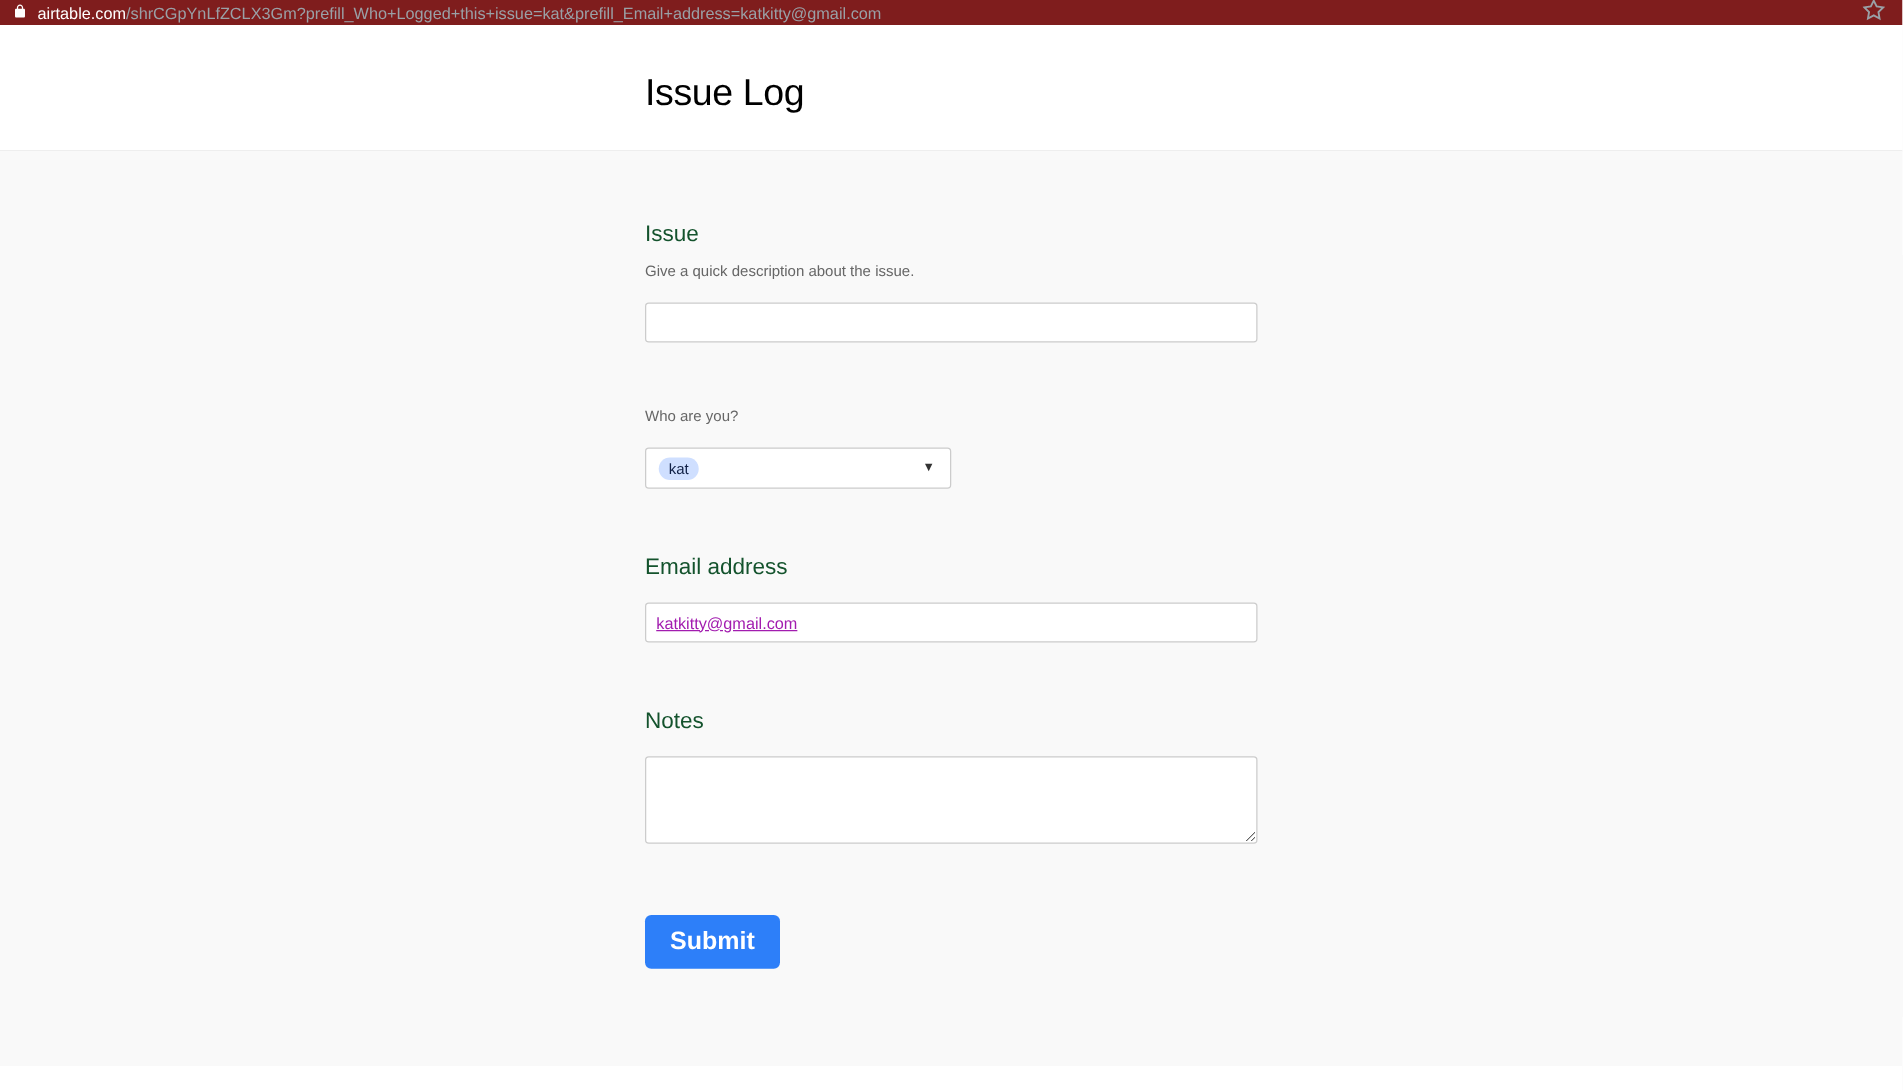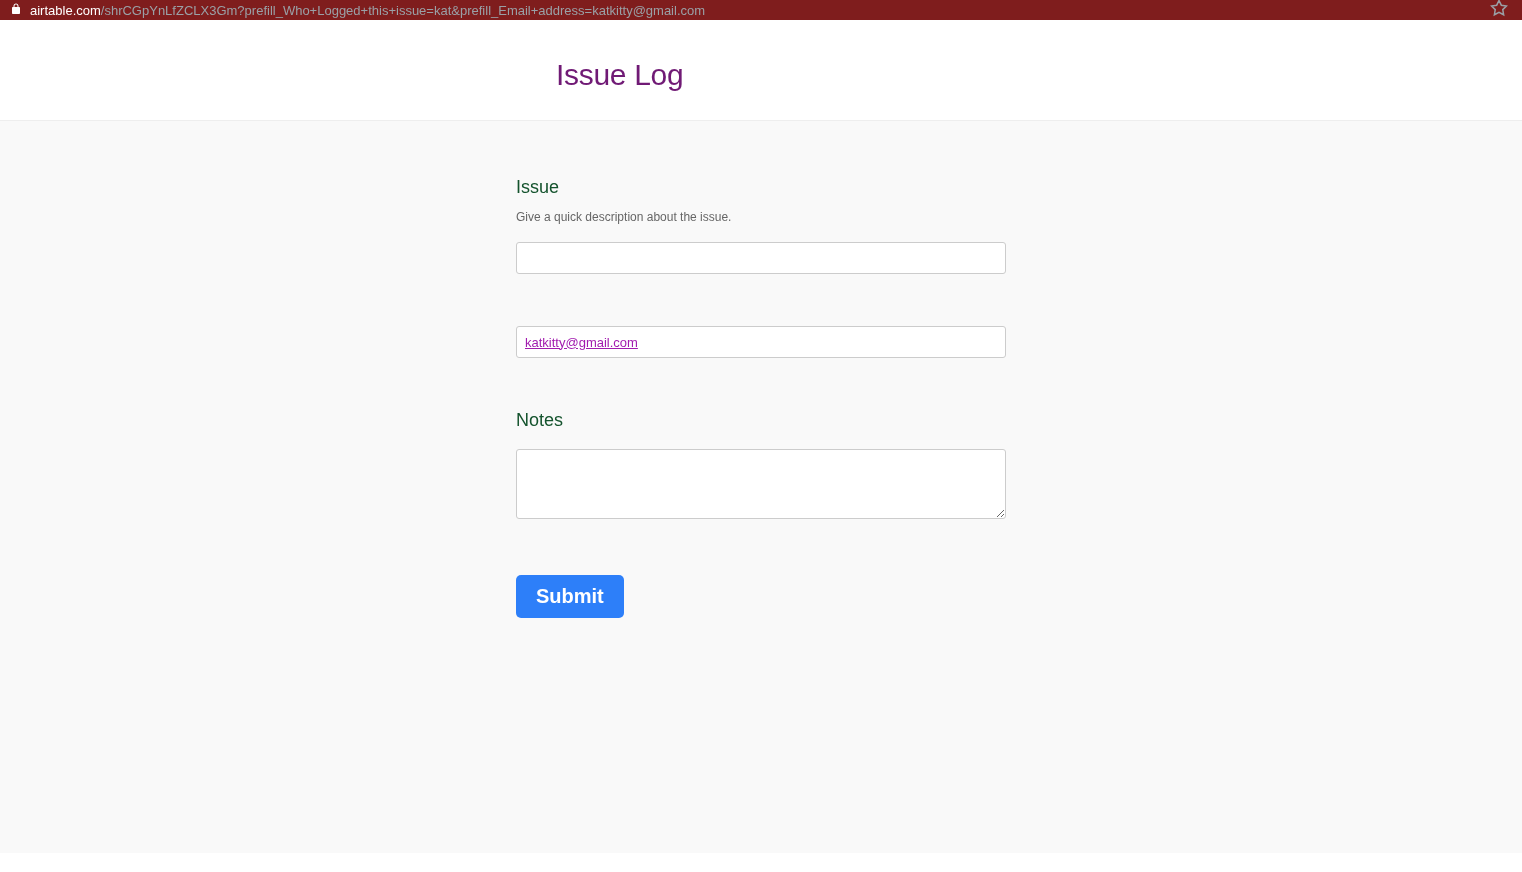--- a/index.html
+++ b/index.html
@@ -44,23 +44,22 @@
       padding: 38px 0 28px 0;
       border-bottom: 1px solid #eee;
     }
     .header-content {
       max-width: 490px;
       margin: 0 auto;
     }
     .form-title {
       font-size: 30px;
       font-weight: 500;
-      color: #701a75;
+      color: #000000;
       letter-spacing: -0.3px;
-      margin-left: 40px;
     }
     .form-body {
       background: #f9f9f9;
       min-height: calc(100vh - 140px);
       padding-top: 56px;
     }
     .form-content {
       max-width: 490px;
       margin: 0 auto;
     }
@@ -183,23 +182,29 @@
 <div class="form-body">
   <div class="form-content">
 
     <div class="form-field">
       <div class="field-label">Issue</div>
       <div class="field-description">Give a quick description about the issue.</div>
       <input type="text" class="text-input" value="" style="">
     </div>
 
     <div class="form-field">
-    </div>
-
-    <div class="form-field">
+      <div class="field-description">Who are you?</div>
+      <div class="select-wrapper">
+        <span class="select-tag">kat</span>
+        <span class="select-caret">▼</span>
+      </div>
+    </div>
+
+    <div class="form-field">
+      <div class="field-label field-label-only">Email address</div>
       <div class="email-display">
         <span class="email-link">katkitty@gmail.com</span>
       </div>
     </div>
 
     <div class="form-field">
       <div class="field-label field-label-only">Notes</div>
       <textarea class="notes-input" style=""></textarea>
     </div>
 

